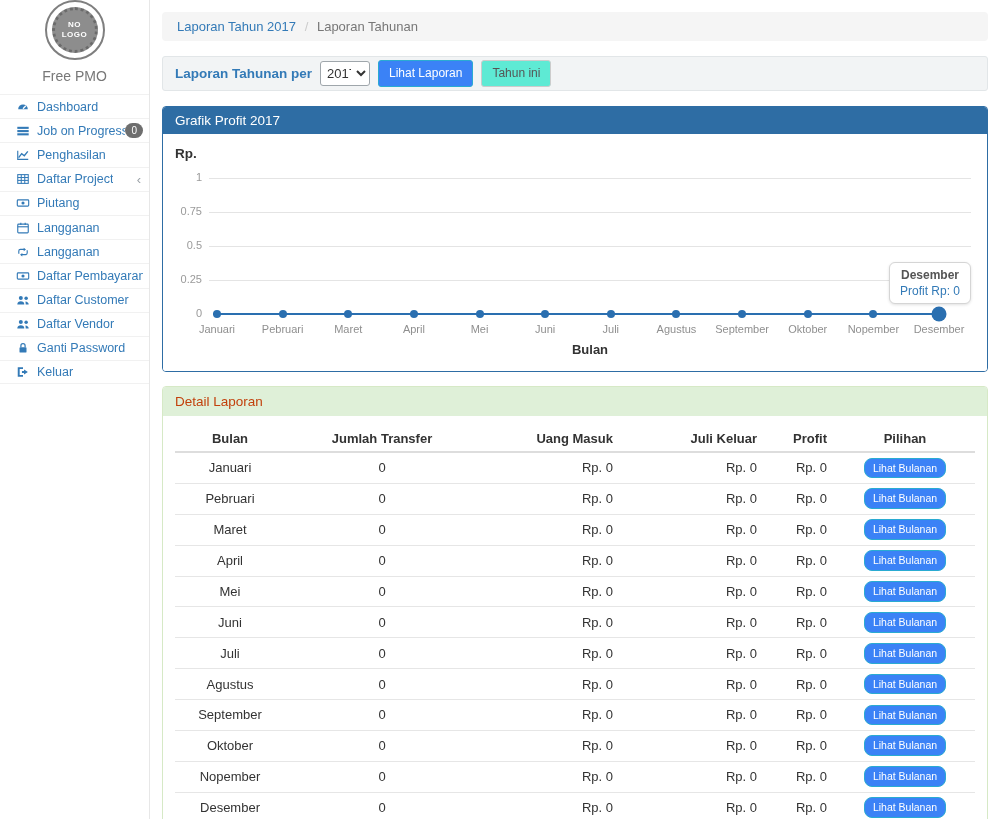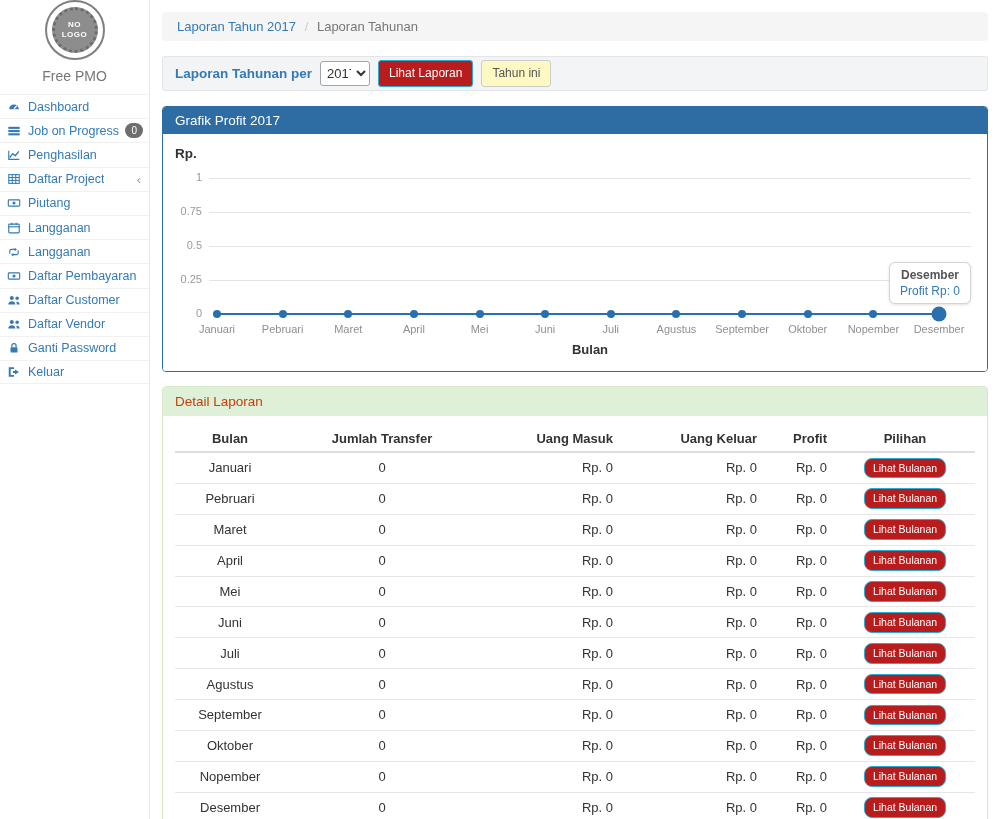--- a/index.html
+++ b/index.html
@@ -7,39 +7,39 @@
   a { text-decoration:none; }
   .layout { display:flex; min-height:785px; align-items:stretch; }
 
   
   .sidebar { width:150px; background:#fff; border-right:1px solid #e7e7e7; flex:0 0 150px; }
   .brand-block { text-align:center; padding-top:0; }
   .seal { width:60px; height:60px; margin:0 auto; border:2px solid #7f7f7f; border-radius:50%; display:flex; align-items:center; justify-content:center; }
   .seal-inner { width:46px; height:46px; border-radius:50%; background:#8d8d8d; border:3px dotted #6b6b6b; color:#fff; font-size:8px; font-weight:bold; display:flex; flex-direction:column; align-items:center; justify-content:center; line-height:1.2; letter-spacing:.5px; }
   .brand-name { color:#777; font-size:14px; padding:8px 0 10px; }
   .nav { list-style:none; }
-  .nav li { display:flex; align-items:center; padding:4px 6px 4px 7px; border-top:1px solid #f1f1f1; color:#337ab7; cursor:pointer; height:24.2px; }
+  .nav li { display:flex; align-items:center; padding:4px 6px 4px 16px; border-top:1px solid #f1f1f1; color:#337ab7; cursor:pointer; height:24.2px; }
   .nav li:last-child { border-bottom:1px solid #f1f1f1; }
   .nav .icon { width:17px; height:14px; margin-right:4px; display:inline-flex; align-items:center; flex:0 0 17px; }
   .nav .lbl { white-space:nowrap; overflow:hidden; font-size:12.5px; }
   .nav .badge { margin-left:auto; background:#6e6e6e; color:#fff; border-radius:9px; font-size:10px; padding:1px 6px; line-height:1.3; }
   .nav .chevron { margin-left:auto; color:#9aa0a6; font-size:13px; line-height:1; padding-right:2px; }
 
   
   .main { flex:1; padding:12px; }
   .breadcrumb { background:#f5f5f5; border-radius:4px; padding:7px 15px; font-size:13px; color:#777; }
   .breadcrumb a { color:#337ab7; }
   .breadcrumb .sep { color:#ccc; margin:0 5px; }
 
   .filter-bar { margin-top:15px; background:#f2f4f5; border:1px solid #e2e6e8; border-radius:3px; padding:5px 12px; height:35px; display:flex; align-items:center; gap:8px; }
   .filter-bar .flabel { color:#337ab7; font-weight:bold; font-size:13.5px; }
   .filter-bar select { height:25px; width:50px; border:1px solid #9fa6ab; border-radius:3px; background:#fff; font-family:"Liberation Sans",sans-serif; font-size:13px; color:#333; padding:0 2px; }
   .btn { display:inline-block; border-radius:3px; font-size:12px; padding:4px 10px; line-height:1.4; cursor:pointer; border:1px solid transparent; }
-  .btn-info { background:#b91c1c; border-color:#2aabd2; color:#fff; }
-  .btn-default { background:#fef9c3; border-color:#ccc; color:#555; }
+  .btn-info { background:#3b82f6; border-color:#2aabd2; color:#fff; }
+  .btn-default { background:#5eead4; border-color:#ccc; color:#555; }
 
   
   .panel { border-radius:4px; margin-top:15px; }
   .panel-primary { border:1px solid #2e6da4; }
   .panel-primary .panel-heading { background:#2e6da4; color:#fff; font-size:13.5px; padding:6px 12px; border-radius:3px 3px 0 0; }
   .chart-body { position:relative; height:237px; background:#fff; border-radius:0 0 3px 3px; }
   .rp-label { position:absolute; left:12px; top:12px; font-weight:bold; font-size:13.5px; color:#333; }
   .gridline { position:absolute; left:46px; right:16px; height:1px; background:#e4e4e4; }
   .ytick { position:absolute; left:0; width:39px; text-align:right; font-size:11px; color:#9a9a9a; }
   .axis-line { position:absolute; height:2px; background:#2a6fb0; top:179px; }
@@ -278,21 +278,21 @@
 
     <section class="panel panel-success">
       <div class="panel-heading">Detail Laporan</div>
       <div class="panel-body">
         <table class="report">
           <thead>
               <tr id="report-head-row">
                 <th class="al-c" style="width: 110px;">Bulan</th>
                 <th class="al-c" style="width: 194px;">Jumlah Transfer</th>
                 <th class="al-r" style="width: 142px;">Uang Masuk</th>
-                <th class="al-r" style="width: 144px;">Uang Keluar</th>
+                <th class="al-r" style="width: 144px;">Juli Keluar</th>
                 <th class="al-r" style="width: 70px;">Profit</th>
                 <th class="al-c" style="width: 140px;">Pilihan</th>
               </tr>
             </thead>
           <tbody id="report-body">
               <tr>
                 <td class="al-c">Januari</td>
                 <td class="al-c">0</td>
                 <td class="al-r">Rp. 0</td>
                 <td class="al-r">Rp. 0</td>

